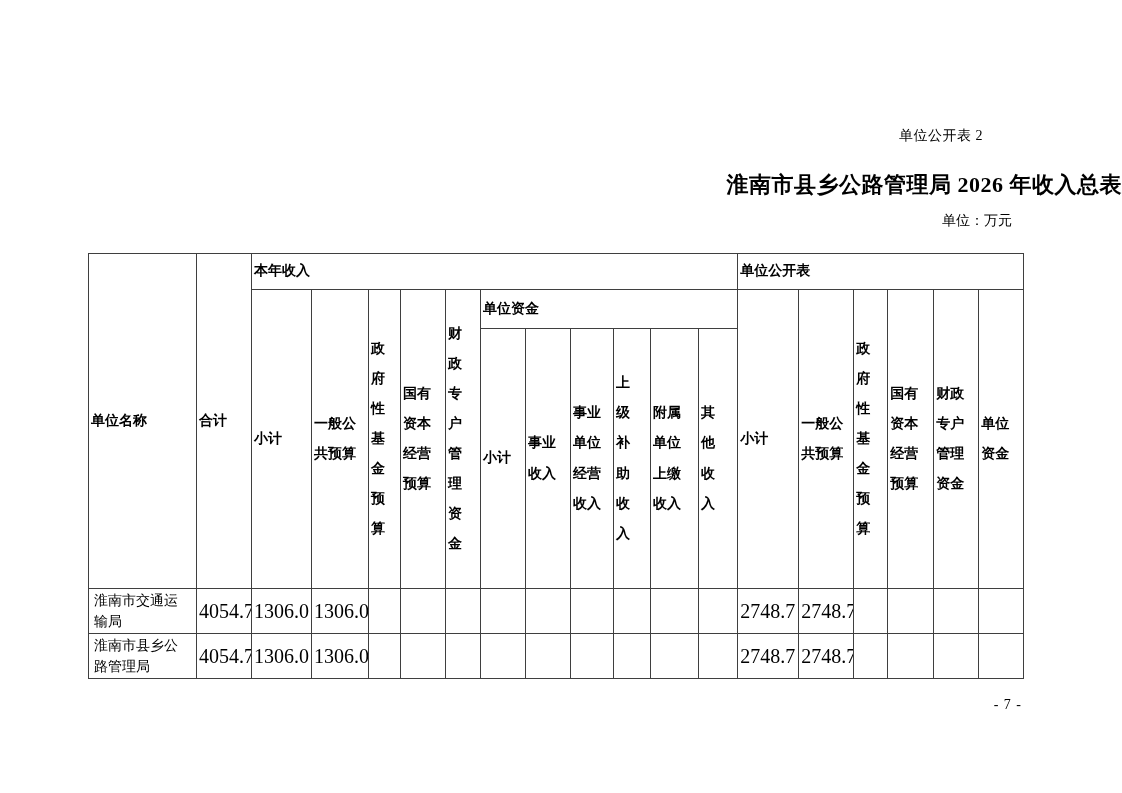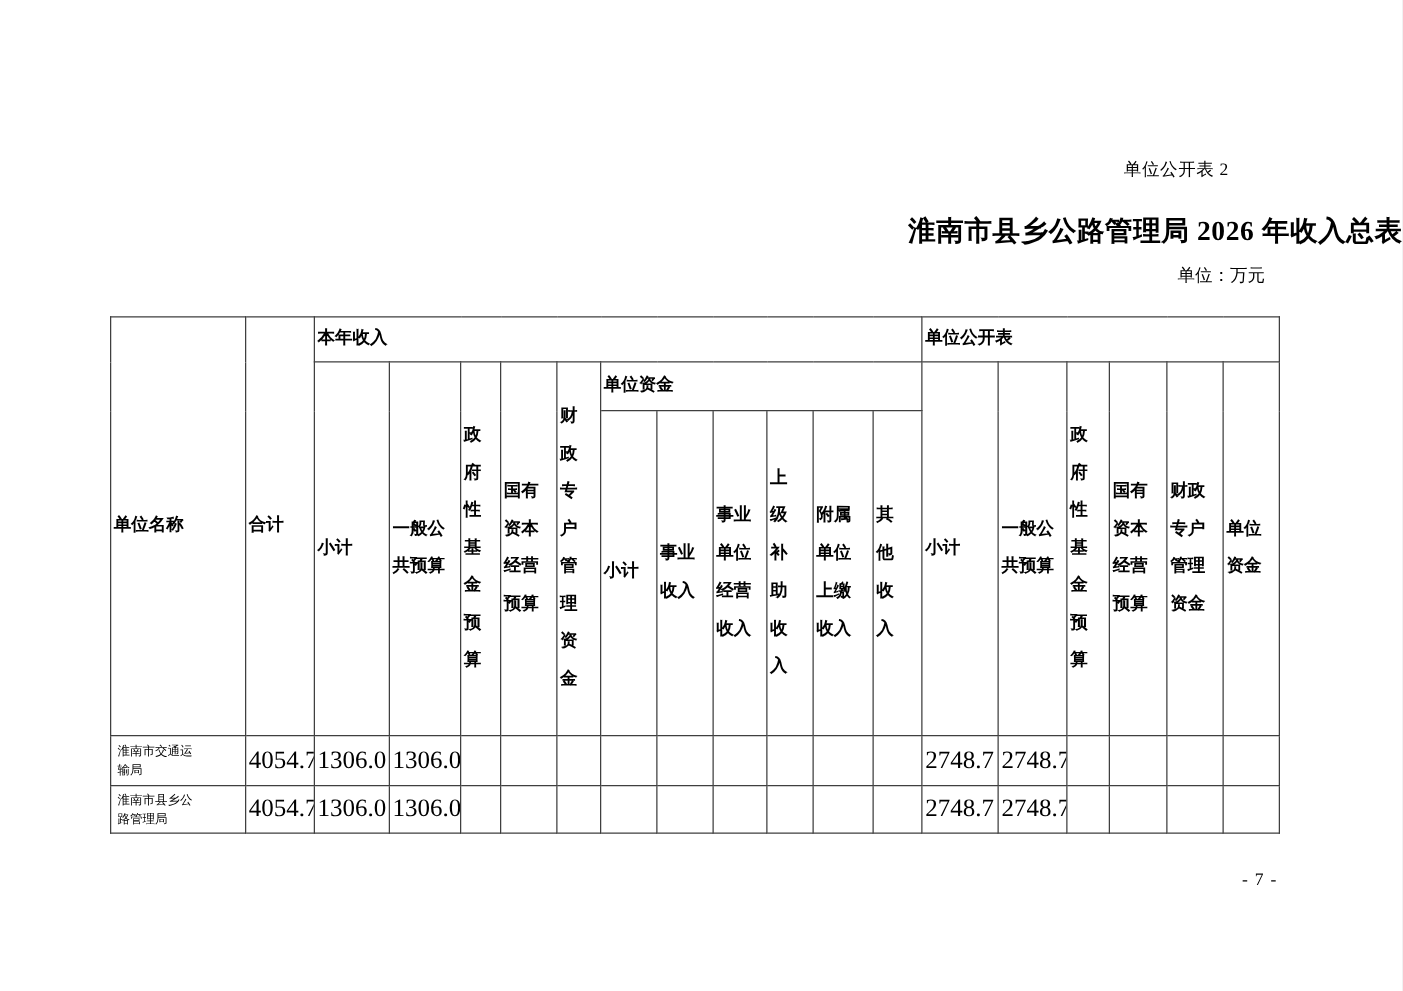--- a/index.html
+++ b/index.html
@@ -52,21 +52,21 @@
   .main th.group { line-height: 1.3; }
   tr.h1 { height: 36px; }
   tr.h2 { height: 39px; }
   tr.h3 { height: 260px; }
   tr.data-row-1 { height: 40px; }
   tr.data-row-2 { height: 38px; }
   .main td { font-size: 20px; }
   .main td.name {
     text-align: left;
     padding-left: 5px;
-    font-size: 10px;
+    font-size: 14px;
     white-space: pre-line;
     line-height: 1.5;
   }
 </style>
 </head>
 <body>
 
 <div class="page">
 
   <div class="doc-label">单位公开表 2</div>

